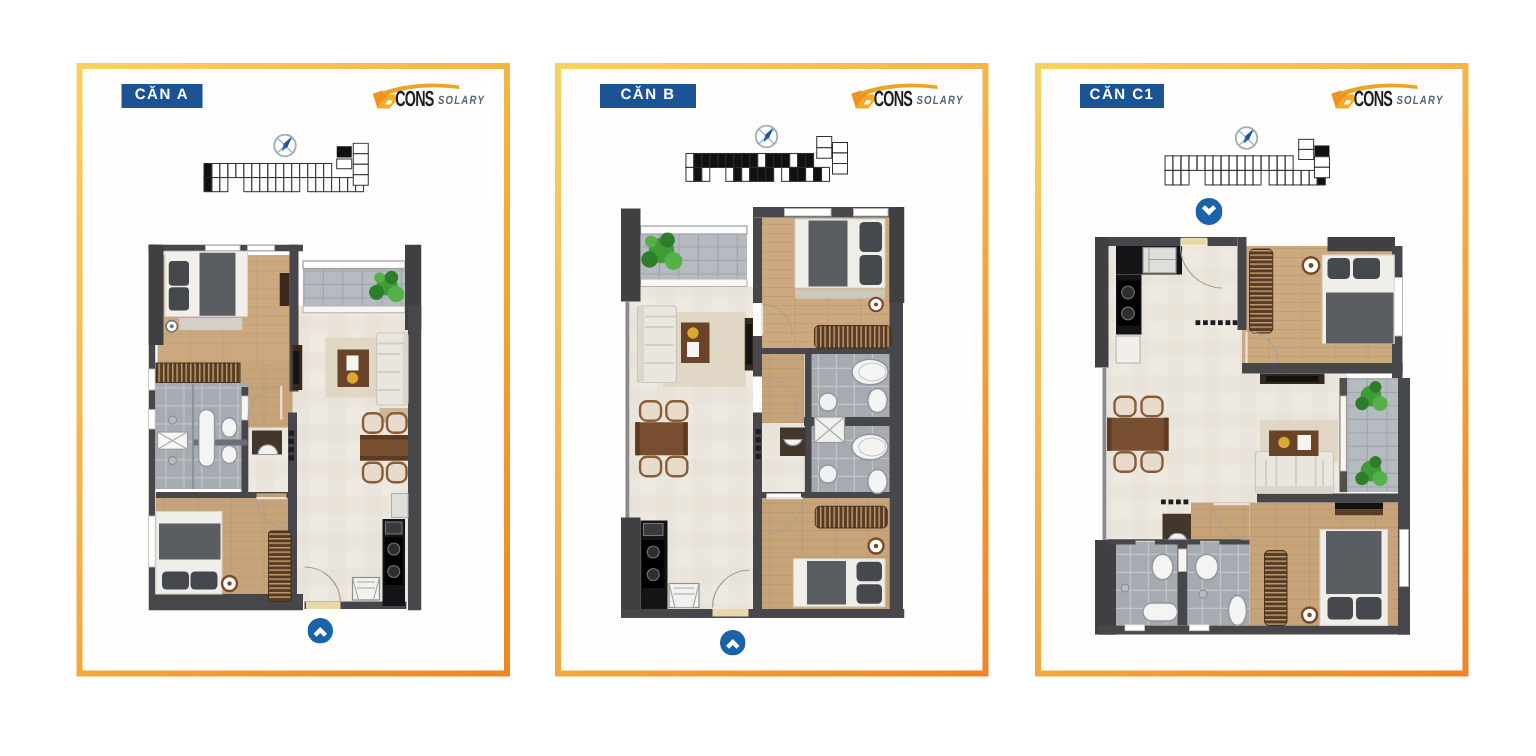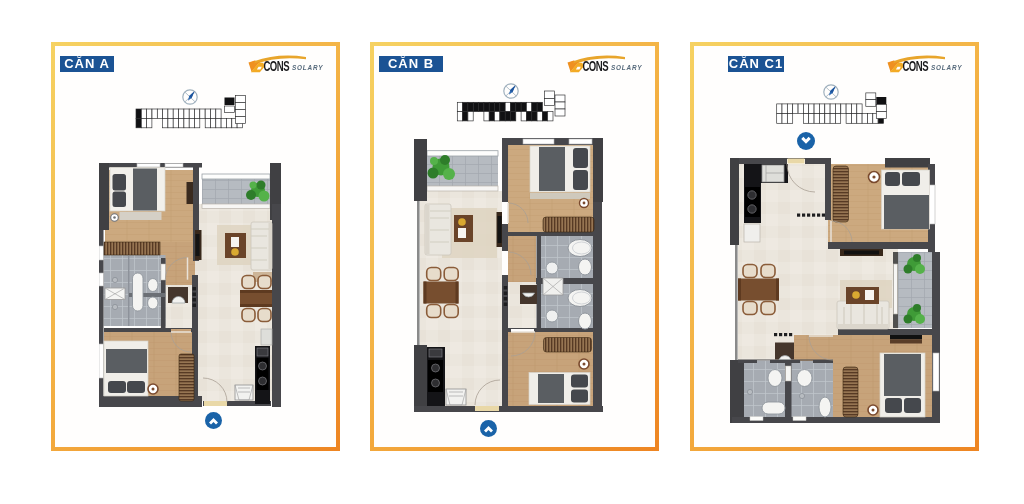--- a/index.html
+++ b/index.html
@@ -1,19 +1,19 @@
 <!DOCTYPE html>
 <html><head>
 <meta charset="utf-8">
 <style>
   html,body{margin:0;padding:0;background:#ffffff;}
   body{width:1024px;height:504px;position:relative;font-family:"Liberation Sans",sans-serif;overflow:hidden;}
   .card{position:absolute;top:42px;width:289px;height:409px;background:linear-gradient(135deg,#f6d262 0%,#f3ab3e 55%,#ee8522 100%);}
   .card .inner{position:absolute;left:4px;top:4px;right:4px;bottom:4px;background:#fffefd;}
-  .lbl{position:absolute;left:5px;top:10px;height:16px;background:#1b5394;color:#fff;font-weight:bold;font-size:13px;line-height:16px;text-align:center;letter-spacing:1px;}
+  .lbl{position:absolute;left:26px;top:10px;height:16px;background:#1b5394;color:#fff;font-weight:bold;font-size:10px;line-height:16px;text-align:center;letter-spacing:1px;}
   .logo{position:absolute;left:193px;top:7px;}
   .compass{position:absolute;}
   .keyplan{position:absolute;}
   .plan{position:absolute;}
   .chev{position:absolute;}
 </style>
 </head>
 <body>
 
 <div class="card" style="left:51px;">
@@ -549,21 +549,21 @@
     <svg class="chev" style="left:106px;top:374px;" width="17" height="17" viewBox="0 0 17 17">
       <circle cx="8.5" cy="8.5" r="8.5" fill="#1a63a8"></circle>
       <path d="M4 10.5 L8.5 6 L13 10.5 L11 12.5 L8.5 10 L6 12.5 Z" fill="#fff"></path>
     </svg>
   </div>
 </div>
 
 <div class="card" style="left:690px;">
   <div class="inner">
 
-    <div class="lbl" style="width:56px;margin-left:29px;">CĂN C1</div>
+    <div class="lbl" style="width:56px;">CĂN C1</div>
 
     <svg class="logo" width="78" height="20" viewBox="0 0 78 20">
       <path d="M2.5 9.5 Q 28 -0.5 58 4 L 58 6.3 Q 30 2.5 6.5 11.5 Z" fill="#e8a52b"></path>
       <path d="M0.5 9.5 L 7.5 7.2 L 6.2 10.5 L 12.5 8.2 L 3.5 18.8 Z" fill="#ef9020"></path>
       <path d="M2.8 19.3 L 10.8 9.8 L 15.2 9.8 L 17 13.2 L 11.8 19.3 Z M 8.8 16.6 L 12.4 16.6 L 13.8 13.8 L 10.6 13.8 Z" fill="#f3ab25"></path>
       <g transform="translate(15.5,17.6) scale(0.66,1)">
           <text font-size="14.5" font-weight="bold" fill="#1c1c1e" font-family="Liberation Sans,sans-serif" letter-spacing="-0.8">CONS</text>
         </g>
       <g transform="translate(44,16.6) scale(0.8,1)">
           <text font-size="8" font-weight="bold" font-style="italic" fill="#54687a" font-family="Liberation Sans,sans-serif" letter-spacing="1">SOLARY</text>

